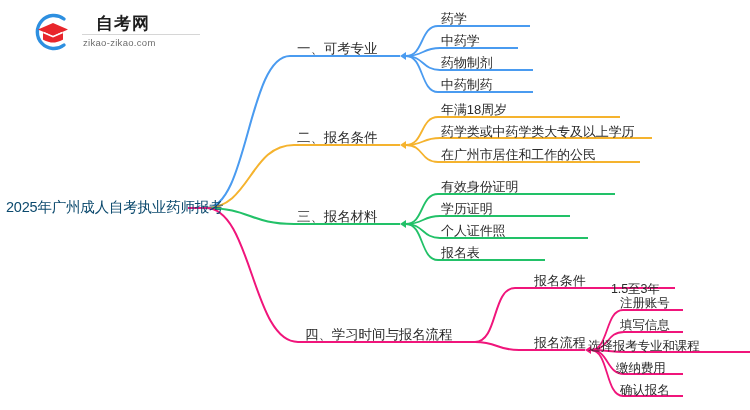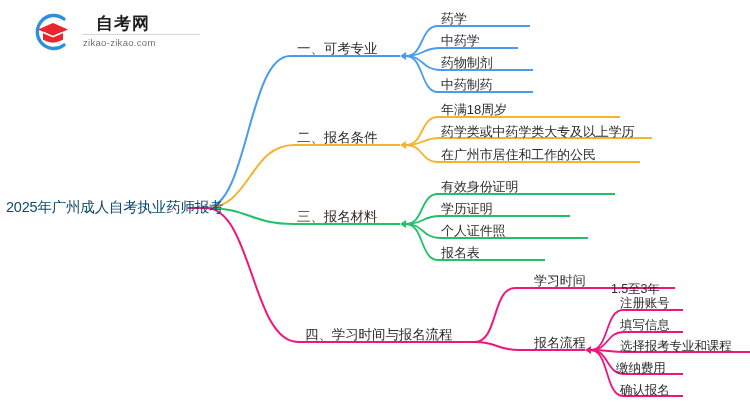--- a/index.html
+++ b/index.html
@@ -172,23 +172,23 @@
   <div class="node lvl2" style="left:441px; top:148px;">在广州市居住和工作的公民</div>
 
   <div class="node lvl1" style="left:297px; top:210px;">三、报名材料</div>
   <div class="node lvl2" style="left:441px; top:180px;">有效身份证明</div>
   <div class="node lvl2" style="left:441px; top:202px;">学历证明</div>
   <div class="node lvl2" style="left:441px; top:224px;">个人证件照</div>
   <div class="node lvl2" style="left:441px; top:246px;">报名表</div>
 
   <div class="node lvl1" style="left:305px; top:328px;">四、学习时间与报名流程</div>
 
-  <div class="node lvl2" style="left:534px; top:274px;">学习时间</div>
+  <div class="node lvl2" style="left:534px; top:274px;">报名条件</div>
   <div class="node lvl3" style="left:611px; top:275px;margin-top:8px;">1.5至3年</div>
 
   <div class="node lvl2" style="left:534px; top:336px;">报名流程</div>
   <div class="node lvl3" style="left:620px; top:297px;">注册账号</div>
   <div class="node lvl3" style="left:620px; top:319px;">填写信息</div>
-  <div class="node lvl3" style="left:620px; top:340px;">选择报考专业和课程</div>
+  <div class="node lvl3" style="left:588px; top:340px;">选择报考专业和课程</div>
   <div class="node lvl3" style="left:616px; top:362px;">缴纳费用</div>
   <div class="node lvl3" style="left:620px; top:384px;">确认报名</div>
 
 </div>
 
 </body></html>

